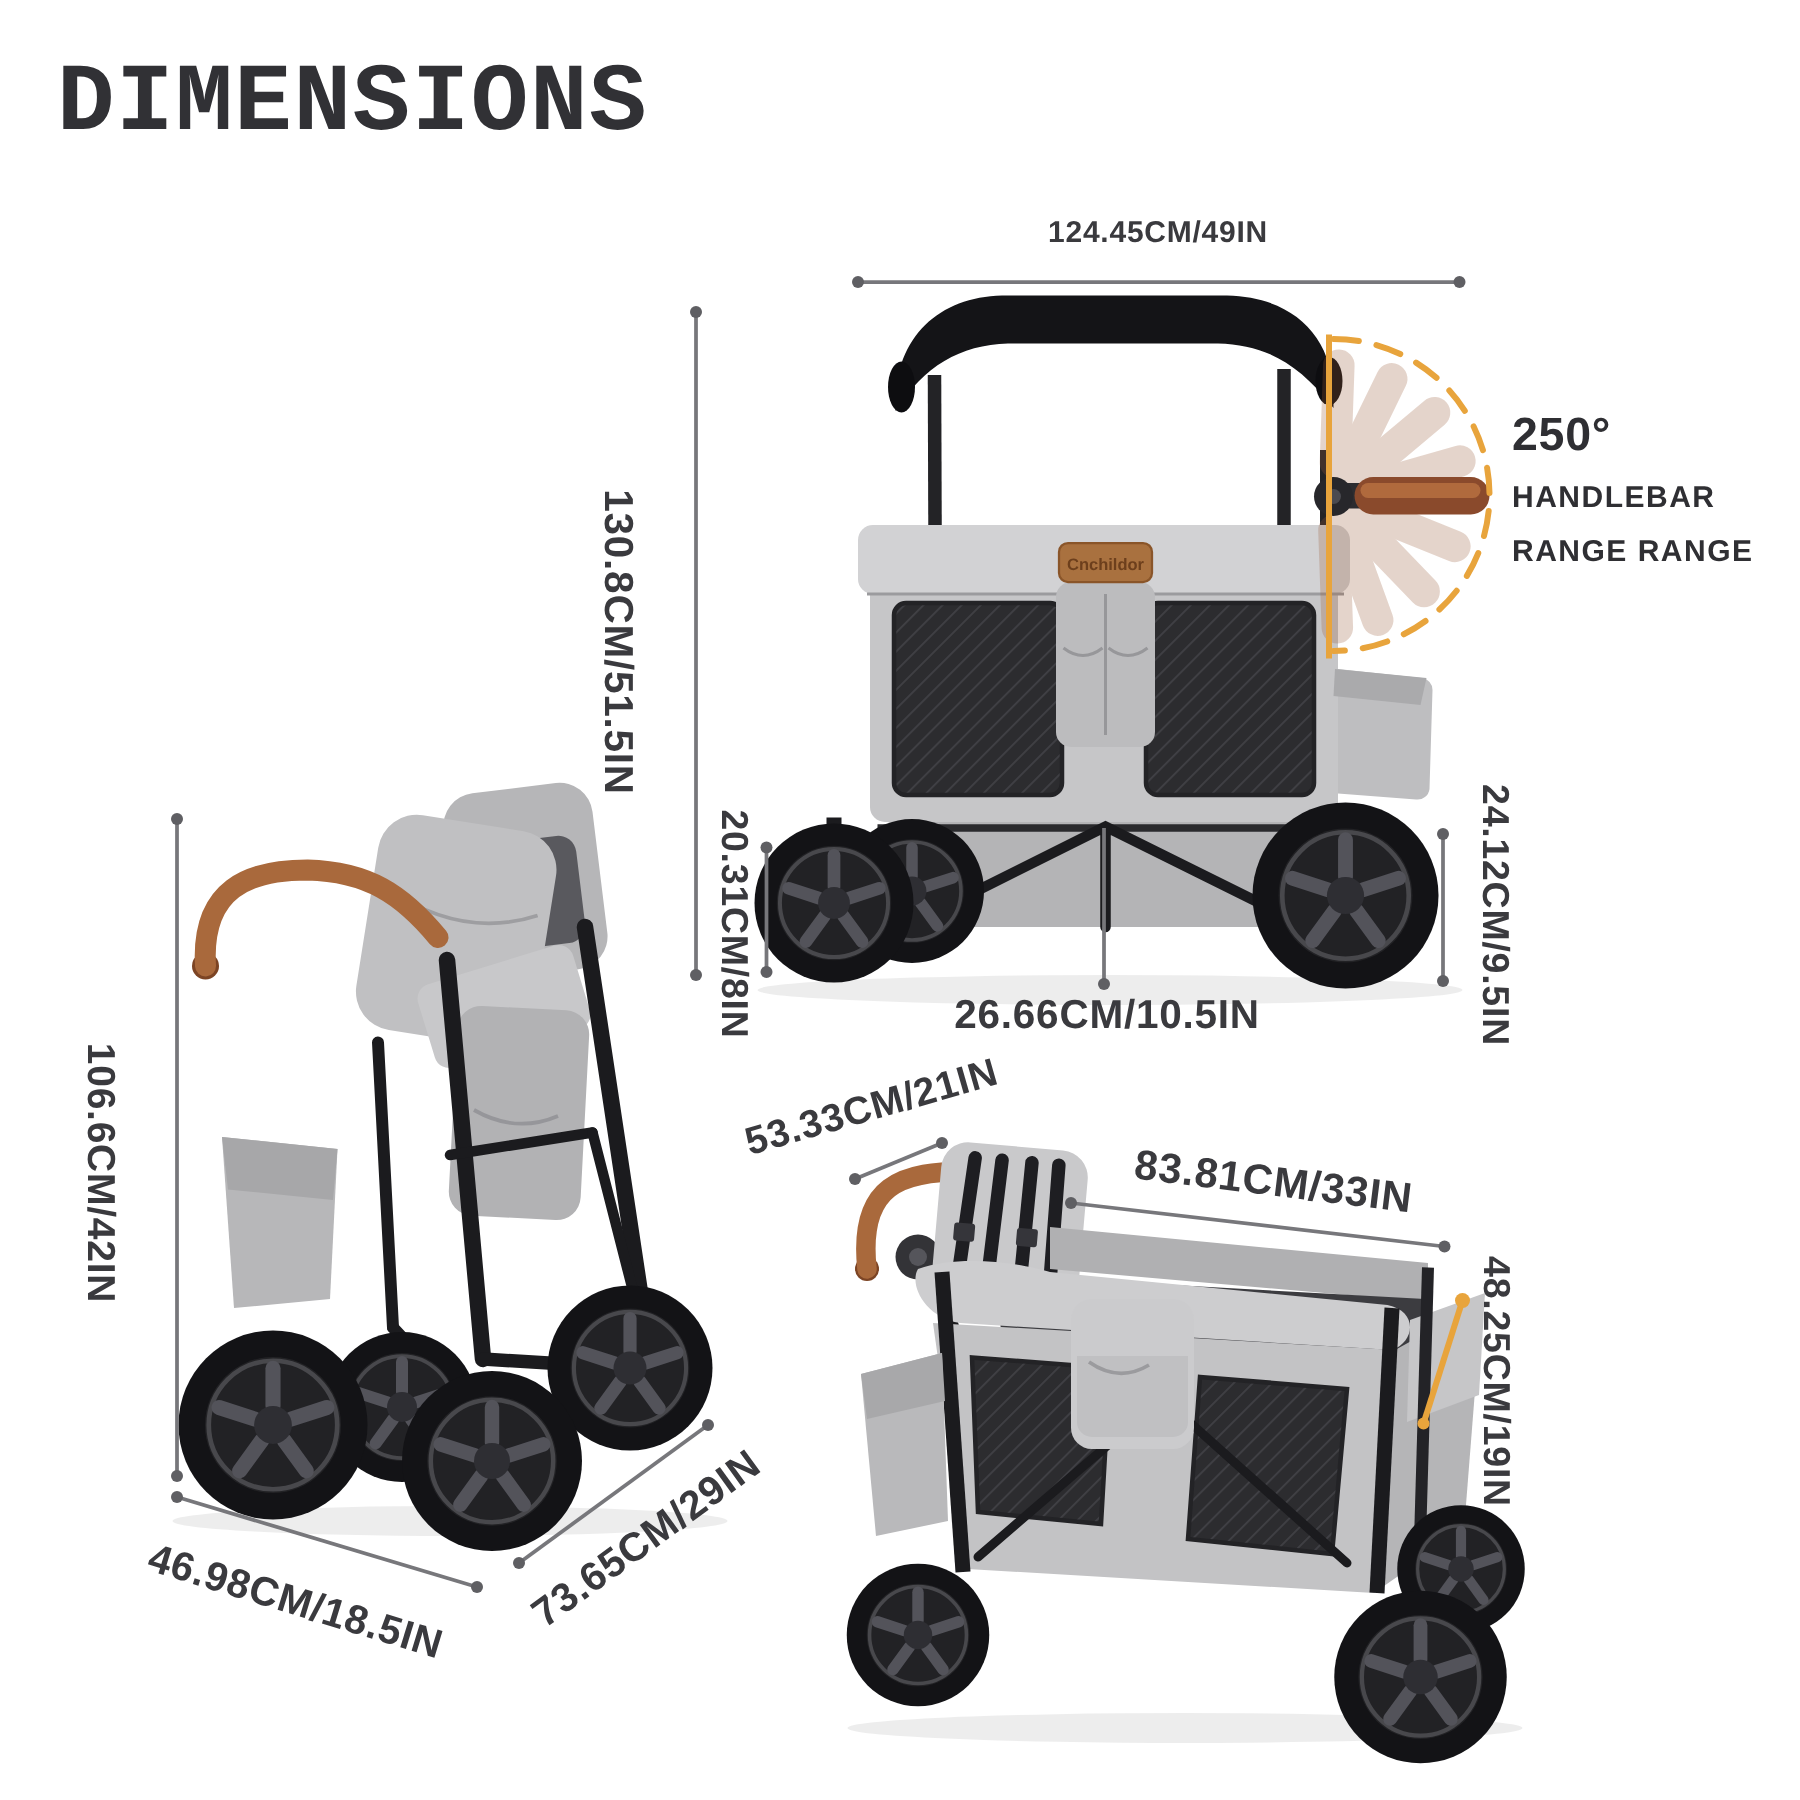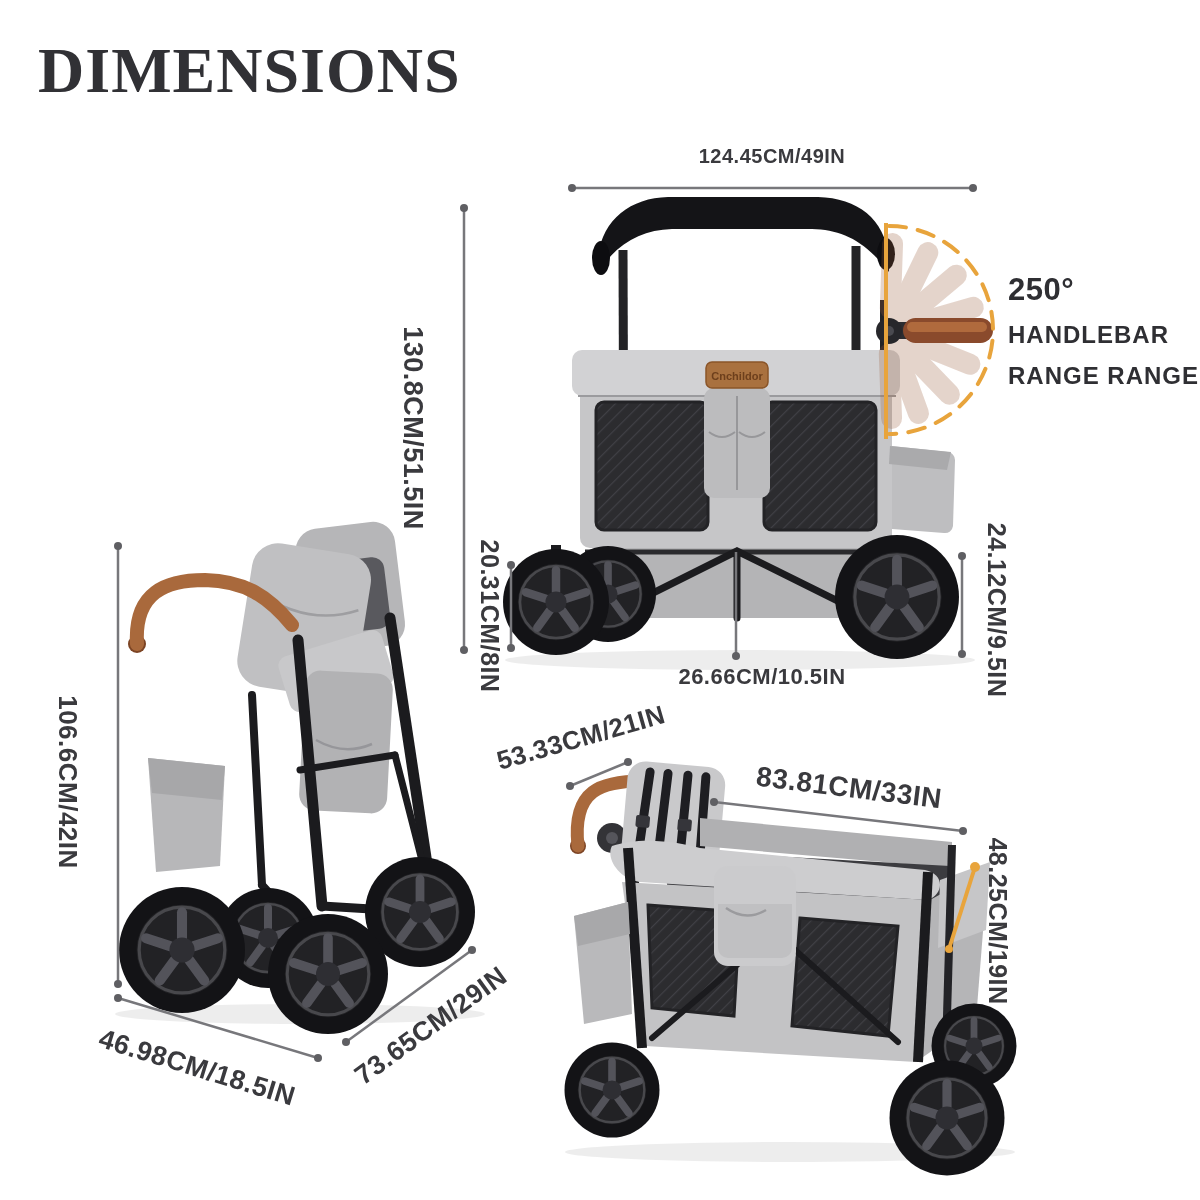--- a/index.html
+++ b/index.html
@@ -3,30 +3,30 @@
 <meta charset="utf-8">
 <style>
   html,body{margin:0;padding:0;background:#ffffff;}
   #stage{
     position:relative;width:1200px;height:1200px;background:#ffffff;overflow:hidden;
     font-family:"Liberation Sans","DejaVu Sans",sans-serif;
   }
   .title{
     position:absolute;left:38px;top:34px;
     font-size:64px;font-weight:900;letter-spacing:1px;color:#313135;
-    font-family:Liberation Serif, serif;white-space:nowrap;
+    font-family:Liberation Mono, monospace;white-space:nowrap;
   }
   .dim{
     position:absolute;font-weight:700;color:#3a3a3e;white-space:nowrap;
     transform:translate(-50%,-50%) rotate(var(--rot,0deg));
     letter-spacing:0.5px;
   }
   .callout{position:absolute;left:1008px;top:272px;color:#2f2f33;}
   .callout .angle{font-size:31px;font-weight:800;letter-spacing:0.5px;}
-  .callout .cline{font-size:24px;font-weight:600;letter-spacing:1px;margin-top:13px;}
+  .callout .cline{font-size:20px;font-weight:600;letter-spacing:1px;margin-top:13px;}
   svg{position:absolute;left:0;top:0;}
 </style>
 </head>
 <body>
 
 <div id="stage">
 
   <div class="title">DIMENSIONS</div>
 
   <svg width="1200" height="1200" viewBox="0 0 1200 1200">
@@ -243,21 +243,21 @@
       <circle cx="570" cy="786" r="4"></circle>
         <circle cx="628" cy="762" r="4"></circle>
       <circle cx="714" cy="802" r="4"></circle>
         <circle cx="963" cy="831" r="4"></circle>
     </g>
   </svg>
 
   <div class="dim" style="left:772px;top:156px;--rot:0deg;font-size:20px">124.45CM/49IN</div>
   <div class="dim" style="left:412px;top:428px;--rot:90deg;font-size:27px">130.8CM/51.5IN</div>
   <div class="dim" style="left:489px;top:616px;--rot:90deg;font-size:25px">20.31CM/8IN</div>
-  <div class="dim" style="left:762px;top:677px;--rot:0deg;font-size:22px">26.66CM/10.5IN</div>
+  <div class="dim" style="left:738px;top:677px;--rot:0deg;font-size:27px">26.66CM/10.5IN</div>
   <div class="dim" style="left:996px;top:610px;--rot:90deg;font-size:25px">24.12CM/9.5IN</div>
 
   <div class="dim" style="left:67px;top:782px;--rot:90deg;font-size:26px">106.6CM/42IN</div>
   <div class="dim" style="left:197px;top:1068px;--rot:17deg;font-size:27px">46.98CM/18.5IN</div>
   <div class="dim" style="left:431px;top:1026px;--rot:-36deg;font-size:27px">73.65CM/29IN</div>
 
   <div class="dim" style="left:581px;top:738px;--rot:-16deg;font-size:26px">53.33CM/21IN</div>
   <div class="dim" style="left:849px;top:788px;--rot:7deg;font-size:28px">83.81CM/33IN</div>
   <div class="dim" style="left:997px;top:921px;--rot:90deg;font-size:25px">48.25CM/19IN</div>
 

